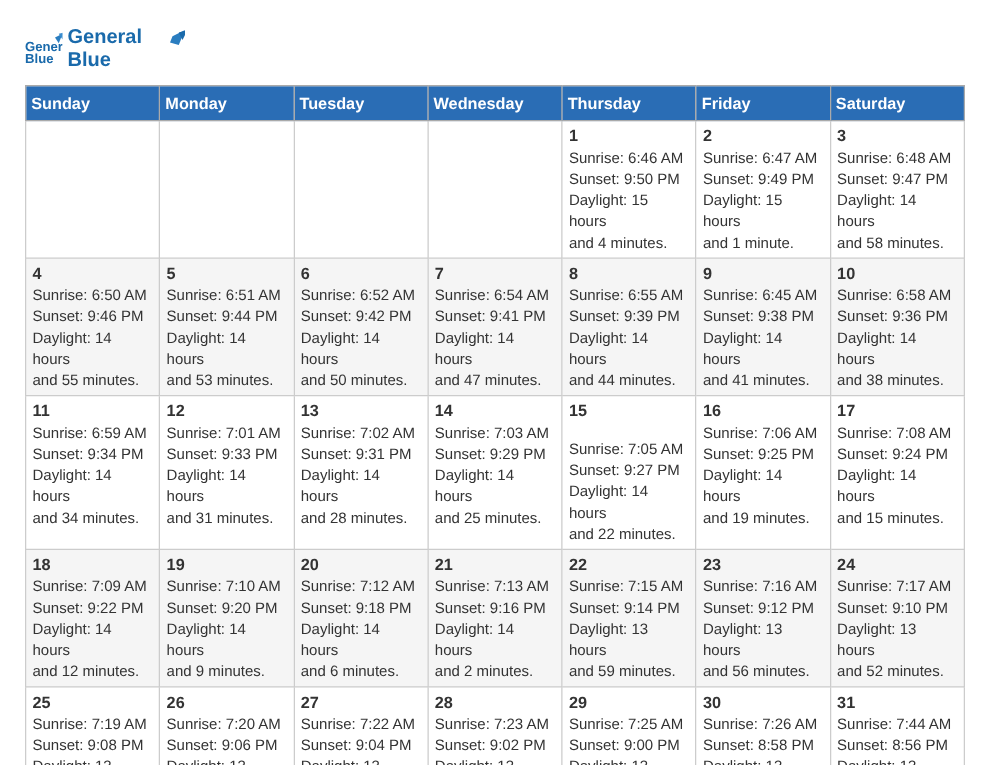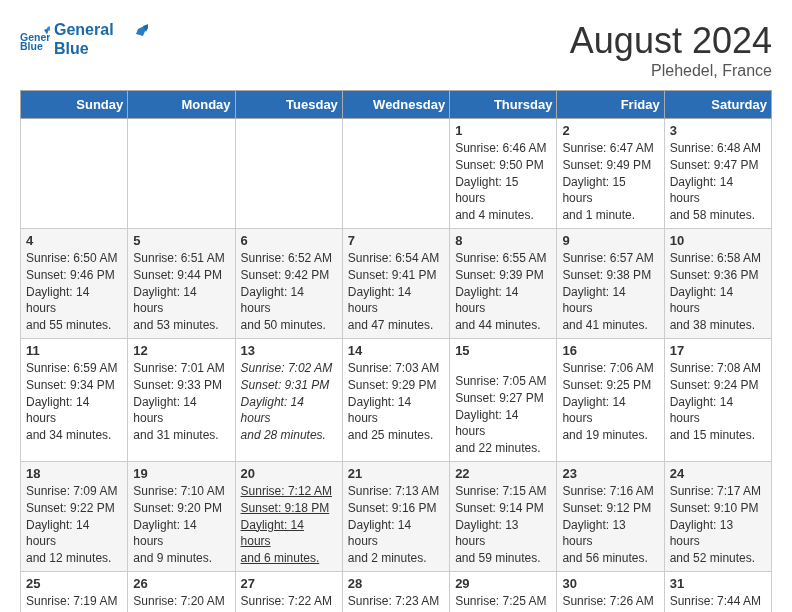--- a/index.html
+++ b/index.html
@@ -40,21 +40,21 @@
     }
     table {
       width: 100%;
       border-collapse: collapse;
       table-layout: fixed;
     }
     thead th {
       background-color: #2a6db5;
       color: #fff;
       padding: 6px 4px;
-      text-align: right;
+      text-align: left;
       font-size: 13px;
       border: 1px solid #aaa;
       margin-left: 37px;
     }
     tbody td {
       border: 1px solid #ccc;
       vertical-align: top;
       padding: 4px 5px;
       font-size: 10.5px;
       color: #333;
@@ -92,24 +92,20 @@
     </svg>
     <div style="display:flex;flex-direction:column;line-height:1.2;">
       <span style="font-size:16px;font-weight:bold;color:#1a6aab;">General</span>
       <span style="font-size:16px;font-weight:bold;color:#1a6aab;">Blue</span>
     </div>
     <svg width="30" height="30" viewBox="0 0 30 30">
       <polygon points="20,5 30,0 25,12 18,10" fill="#2a7dc0"></polygon>
       <polygon points="25,2 32,0 28,8" fill="#1a6aab"></polygon>
     </svg>
   </div>
-  <div class="title-block">
-    <h1>August 2024</h1>
-    <h2>Plehedel, France</h2>
-  </div>
 </div>
 
 <table>
   <thead>
     <tr id="header-row">
         <th>Sunday</th>
         <th>Monday</th>
         <th>Tuesday</th>
         <th>Wednesday</th>
         <th>Thursday</th>
@@ -176,21 +172,21 @@
         </td>
         <td>
           <span class="day-num">8</span>
           <div class="day-info" style="white-space: pre-line;">Sunrise: 6:55 AM
 Sunset: 9:39 PM
 Daylight: 14 hours
 and 44 minutes.</div>
         </td>
         <td>
           <span class="day-num">9</span>
-          <div class="day-info" style="white-space: pre-line;">Sunrise: 6:57 AM
+          <div class="day-info" style="white-space: pre-line;">Sunrise: 6:45 AM
 Sunset: 9:38 PM
 Daylight: 14 hours
 and 41 minutes.</div>
         </td>
         <td>
           <span class="day-num">10</span>
           <div class="day-info" style="white-space: pre-line;">Sunrise: 6:58 AM
 Sunset: 9:36 PM
 Daylight: 14 hours
 and 38 minutes.</div>
@@ -206,21 +202,21 @@
         </td>
         <td>
           <span class="day-num">12</span>
           <div class="day-info" style="white-space: pre-line;">Sunrise: 7:01 AM
 Sunset: 9:33 PM
 Daylight: 14 hours
 and 31 minutes.</div>
         </td>
         <td>
           <span class="day-num">13</span>
-          <div class="day-info" style="white-space: pre-line; font-style: italic;">Sunrise: 7:02 AM
+          <div class="day-info" style="white-space: pre-line;">Sunrise: 7:02 AM
 Sunset: 9:31 PM
 Daylight: 14 hours
 and 28 minutes.</div>
         </td>
         <td>
           <span class="day-num">14</span>
           <div class="day-info" style="white-space: pre-line;">Sunrise: 7:03 AM
 Sunset: 9:29 PM
 Daylight: 14 hours
 and 25 minutes.</div>
@@ -257,21 +253,21 @@
         </td>
         <td>
           <span class="day-num">19</span>
           <div class="day-info" style="white-space: pre-line;">Sunrise: 7:10 AM
 Sunset: 9:20 PM
 Daylight: 14 hours
 and 9 minutes.</div>
         </td>
         <td>
           <span class="day-num">20</span>
-          <div class="day-info" style="white-space: pre-line; text-decoration: underline;">Sunrise: 7:12 AM
+          <div class="day-info" style="white-space: pre-line;">Sunrise: 7:12 AM
 Sunset: 9:18 PM
 Daylight: 14 hours
 and 6 minutes.</div>
         </td>
         <td>
           <span class="day-num">21</span>
           <div class="day-info" style="white-space: pre-line;">Sunrise: 7:13 AM
 Sunset: 9:16 PM
 Daylight: 14 hours
 and 2 minutes.</div>

